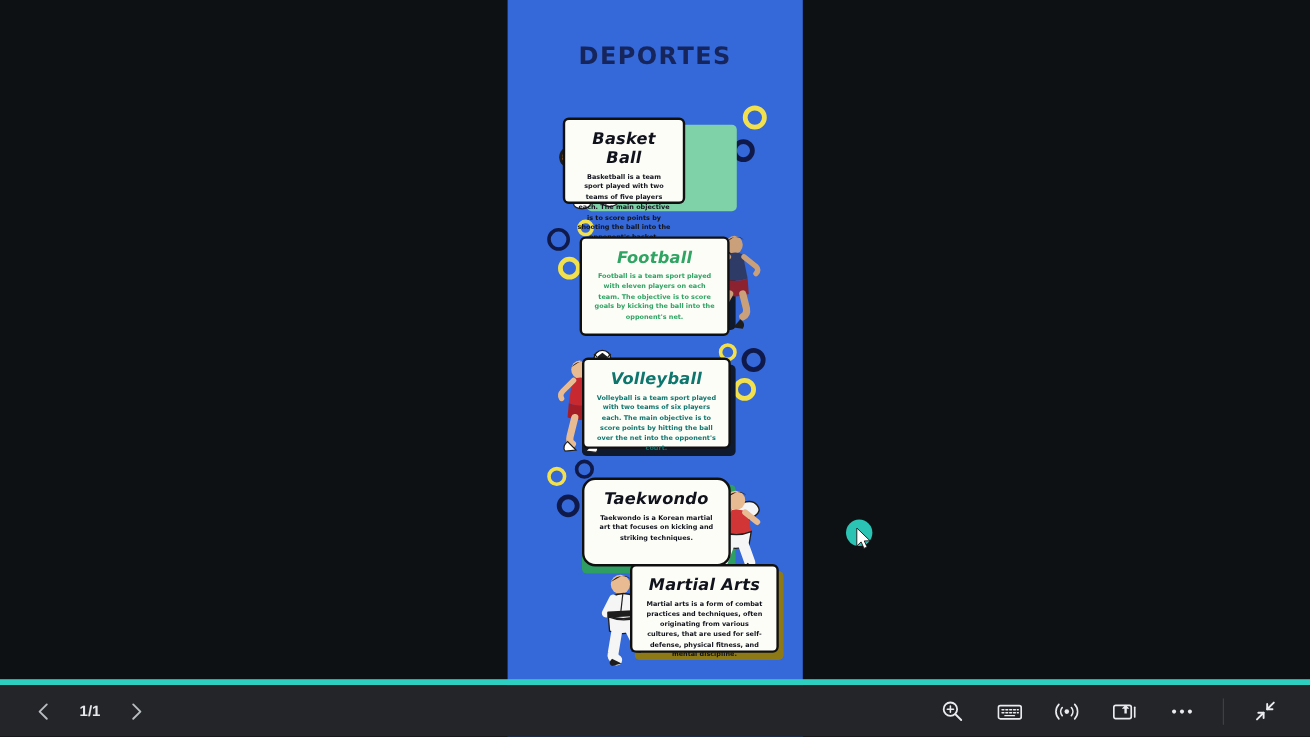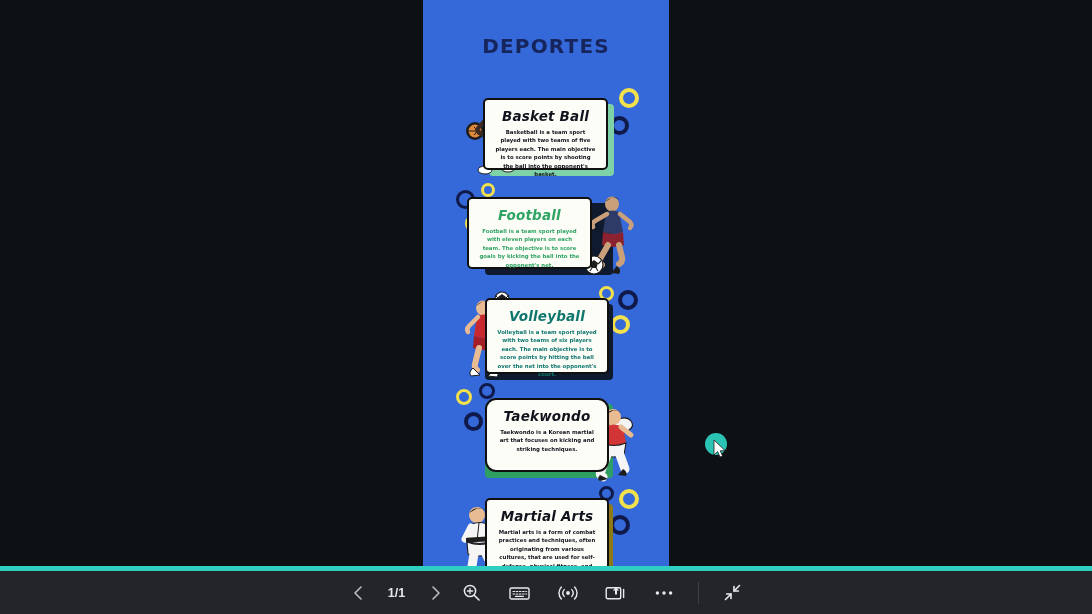--- a/index.html
+++ b/index.html
@@ -89,21 +89,21 @@
   #progress-track {
     position: absolute; left: 0; top: 566px; width: 1092px; height: 5px;
     background: #0c2a2a;
   }
   #progress-fill { height: 5px; background: #2ecfc0; width: 100%; }
 
   
   #bottom-bar {
     position: absolute; left: 0; top: 571px; width: 1092px; height: 43px;
     background: #232528;
-    display: flex; align-items: center; justify-content: center;
+    display: flex; align-items: center; justify-content: space-between;
   }
   #nav-group { display: flex; align-items: center; gap: 14px; padding-left: 24px; }
   .nav-btn {
     width: 24px; height: 24px; display: flex; align-items: center; justify-content: center;
     color: #b9bcc0; cursor: pointer;
   }
   #page-indicator {
     color: #e4e6e9; font-size: 12.5px; font-weight: bold; min-width: 26px; text-align: center;
   }
   #tools-group { display: flex; align-items: center; padding-right: 14px; }
@@ -151,21 +151,21 @@
           <path d="M23 9 q7 -7 14 -1 q-3 -3 -8 -2 z" fill="#14110f"></path>
           <path d="M24 19 q6 -3 12 0 l4 22 q-10 4 -20 0 z" fill="#f2f2f2" stroke="#1d1d1d" stroke-width="1.1"></path>
           <path d="M25 21 l-9 10 q-3 3 0 6 l5 2" fill="none" stroke="#3c2a20" stroke-width="4" stroke-linecap="round"></path>
           <path d="M37 21 l11 5 q4 2 1 6" fill="none" stroke="#3c2a20" stroke-width="4" stroke-linecap="round"></path>
           <path d="M22 41 q9 4 19 0 l2 14 q-10 3 -21 0 z" fill="#f2f2f2" stroke="#1d1d1d" stroke-width="1.1"></path>
           <path d="M26 55 l-3 16" stroke="#3c2a20" stroke-width="5.5" stroke-linecap="round" fill="none"></path>
           <path d="M38 55 l5 14" stroke="#3c2a20" stroke-width="5.5" stroke-linecap="round" fill="none"></path>
           <ellipse cx="22" cy="74" rx="7" ry="4" fill="#ffffff" stroke="#1d1d1d" stroke-width="1"></ellipse>
           <ellipse cx="45" cy="72" rx="7" ry="4" fill="#ffffff" stroke="#1d1d1d" stroke-width="1"></ellipse>
         </svg>
-        <div class="card" style="left:60px;top:2px;width:125px;height:72px;">
+        <div class="card" style="left:46px;top:2px;width:102px;height:72px;">
           <div class="card-title t-dark">Basket Ball</div>
           <div class="card-body t-dark">Basketball is a team sport played with two teams of five players each. The main objective is to score points by shooting the ball into the opponent's basket.</div>
         </div>
       </div>
 
       <div class="card-wrap" style="top:195px;height:82px;">
         <div class="card-shadow" style="left:62px;top:8px;width:128px;height:72px;background:#101a2e;"></div>
         <svg class="athlete" style="left:147px;top:-5px;" width="72" height="90" viewBox="0 0 72 90">
           <ellipse cx="42" cy="14" rx="7" ry="7.5" fill="#caa07a"></ellipse>
           <path d="M35 12 q7 -8 15 -2 q-4 -4 -9 -2 z" fill="#231a14"></path>
@@ -174,21 +174,21 @@
           <path d="M50 24 l10 8 q3 3 0 6" fill="none" stroke="#caa07a" stroke-width="4.5" stroke-linecap="round"></path>
           <path d="M33 42 q10 4 20 0 l1 13 q-11 4 -22 0 z" fill="#8c2230"></path>
           <path d="M38 55 l-8 14 q-2 4 2 6" fill="none" stroke="#caa07a" stroke-width="6" stroke-linecap="round"></path>
           <path d="M49 55 l3 12 q1 5 -3 7" fill="none" stroke="#caa07a" stroke-width="6" stroke-linecap="round"></path>
           <path d="M28 74 q-6 3 -4 7 l8 1 z" fill="#1d1d1d"></path>
           <path d="M47 76 q5 4 2 8 l-8 -1 z" fill="#1d1d1d"></path>
           <circle cx="24" cy="75" r="9" fill="#ffffff" stroke="#1d1d1d" stroke-width="1.2"></circle>
           <path d="M24 70 l4 3 -1.5 5 h-5 L20 73 z" fill="#1d1d1d"></path>
           <path d="M17 71 l3 3 M31 71 l-3 3 M20 81 l2 -3 M28 81 l-2 -3" stroke="#1d1d1d" stroke-width="1.1" fill="none"></path>
         </svg>
-        <div class="card" style="left:44px;top:2px;width:125px;height:72px;">
+        <div class="card" style="left:60px;top:2px;width:125px;height:83px;">
           <div class="card-title t-green">Football</div>
           <div class="card-body t-green">Football is a team sport played with eleven players on each team. The objective is to score goals by kicking the ball into the opponent's net.</div>
         </div>
       </div>
 
       <div class="card-wrap" style="top:296px;height:86px;">
         <div class="card-shadow" style="left:62px;top:8px;width:128px;height:76px;background:#101a2e;"></div>
         <svg class="athlete" style="left:32px;top:-10px;" width="64" height="98" viewBox="0 0 64 98">
           <circle cx="47" cy="13" r="7" fill="#ffffff" stroke="#1d1d1d" stroke-width="1.2"></circle>
           <path d="M47 8 l4 3 -1.5 5 h-5 L43 11 z" fill="#1d1d1d"></path>
@@ -225,21 +225,21 @@
           <path d="M57 64 l5 14" fill="none" stroke="#f5f5f5" stroke-width="9" stroke-linecap="round"></path>
           <path d="M37 84 q-4 4 0 6 l8 -2 z" fill="#1d1d1d"></path>
           <path d="M60 78 q5 3 3 7 l-8 -1 z" fill="#1d1d1d"></path>
         </svg>
         <div class="card" style="left:62px;top:2px;width:124px;height:74px;border-radius:11px;">
           <div class="card-title t-dark">Taekwondo</div>
           <div class="card-body t-dark">Taekwondo is a Korean martial art that focuses on kicking and striking techniques.</div>
         </div>
       </div>
 
-      <div class="card-wrap" style="top:496px;height:84px;">
+      <div class="card-wrap" style="top:468px;height:84px;margin-left:40px;">
         <div class="card-shadow" style="left:66px;top:8px;width:124px;height:74px;background:#8d7a16;"></div>
         <svg class="athlete" style="left:32px;top:-3px;" width="76" height="92" viewBox="0 0 76 92">
           <path d="M46 34 q12 -14 26 -18 q8 -2 10 4 q2 6 -6 8 q-14 4 -24 14 z" fill="#f5f5f5" stroke="#1d1d1d" stroke-width="1.2"></path>
           <ellipse cx="22" cy="22" rx="8" ry="8" fill="#e8bb92"></ellipse>
           <path d="M14 20 q8 -9 17 -2 q-5 -5 -10 -2 z" fill="#231a14"></path>
           <path d="M15 32 q10 -5 19 0 l3 16 q-13 5 -25 0 z" fill="#f5f5f5" stroke="#1d1d1d" stroke-width="1.2"></path>
           <path d="M24 30 l-2 18" stroke="#1d1d1d" stroke-width="1" fill="none"></path>
           <path d="M33 32 l14 2" fill="none" stroke="#e8bb92" stroke-width="5" stroke-linecap="round"></path>
           <path d="M16 34 l-6 12" fill="none" stroke="#f5f5f5" stroke-width="7" stroke-linecap="round"></path>
           <rect x="11" y="44" width="26" height="5" rx="1" fill="#1d1d1d" transform="rotate(-3 24 46)"></rect>

